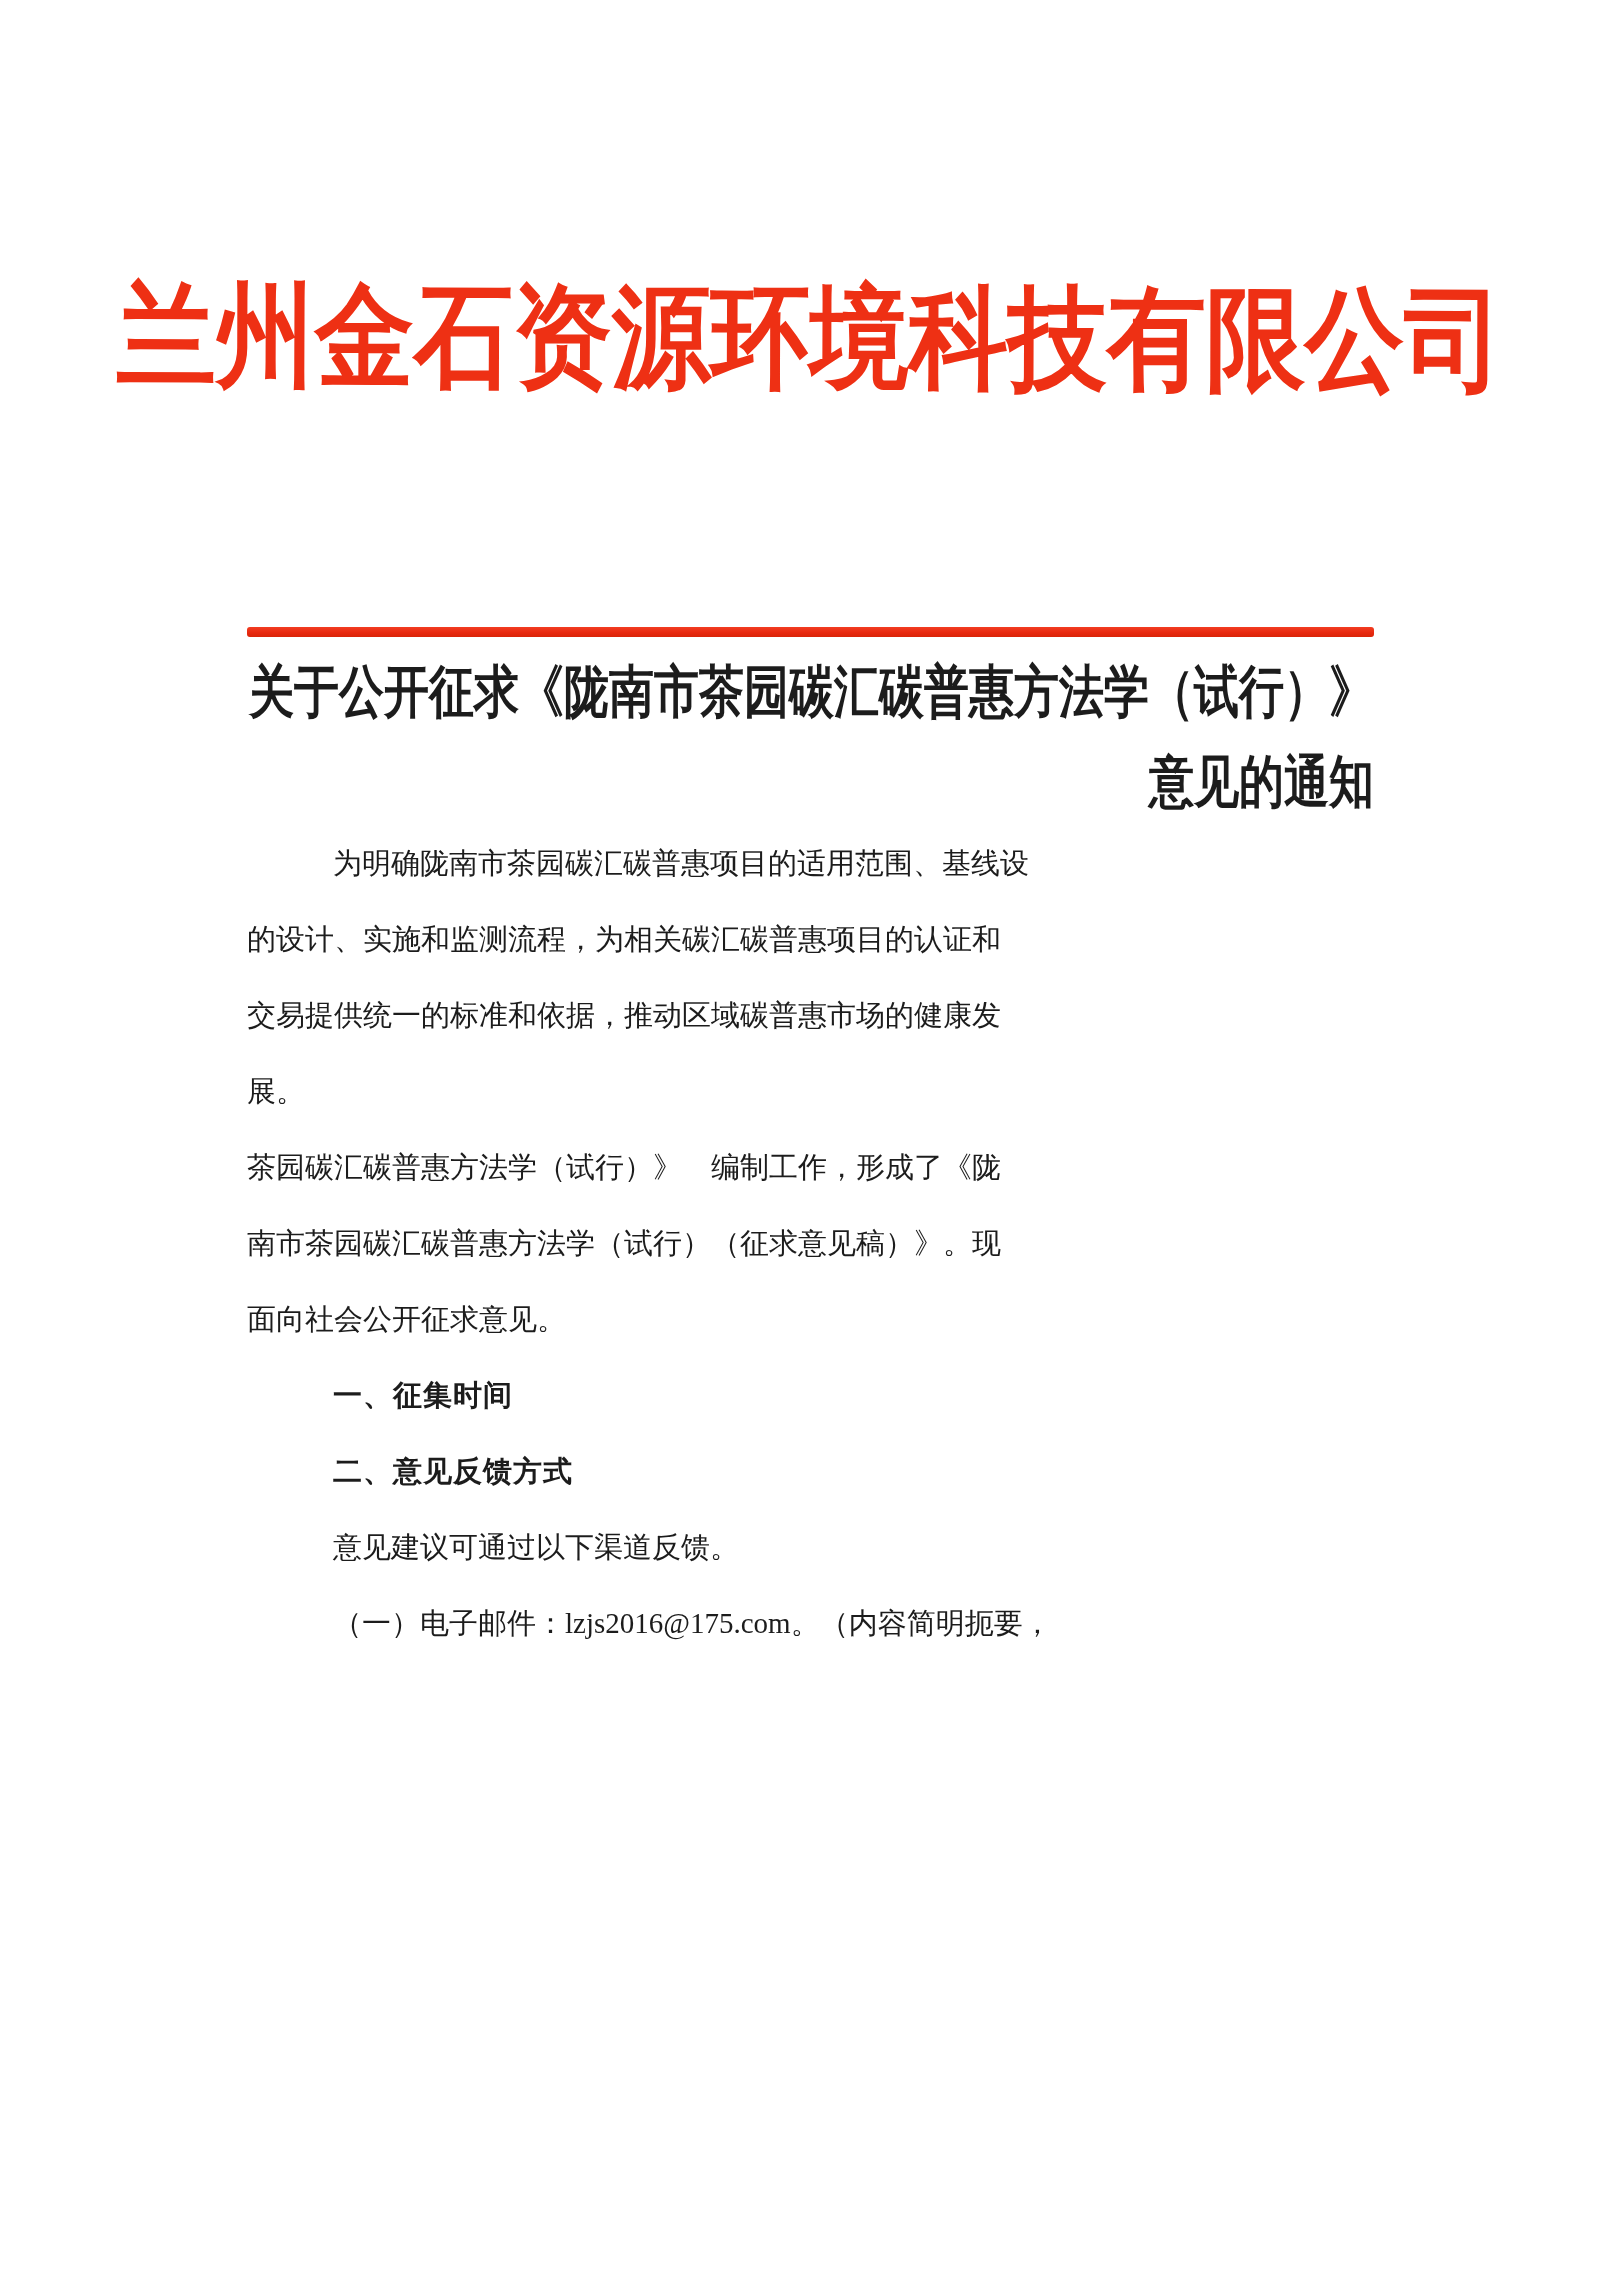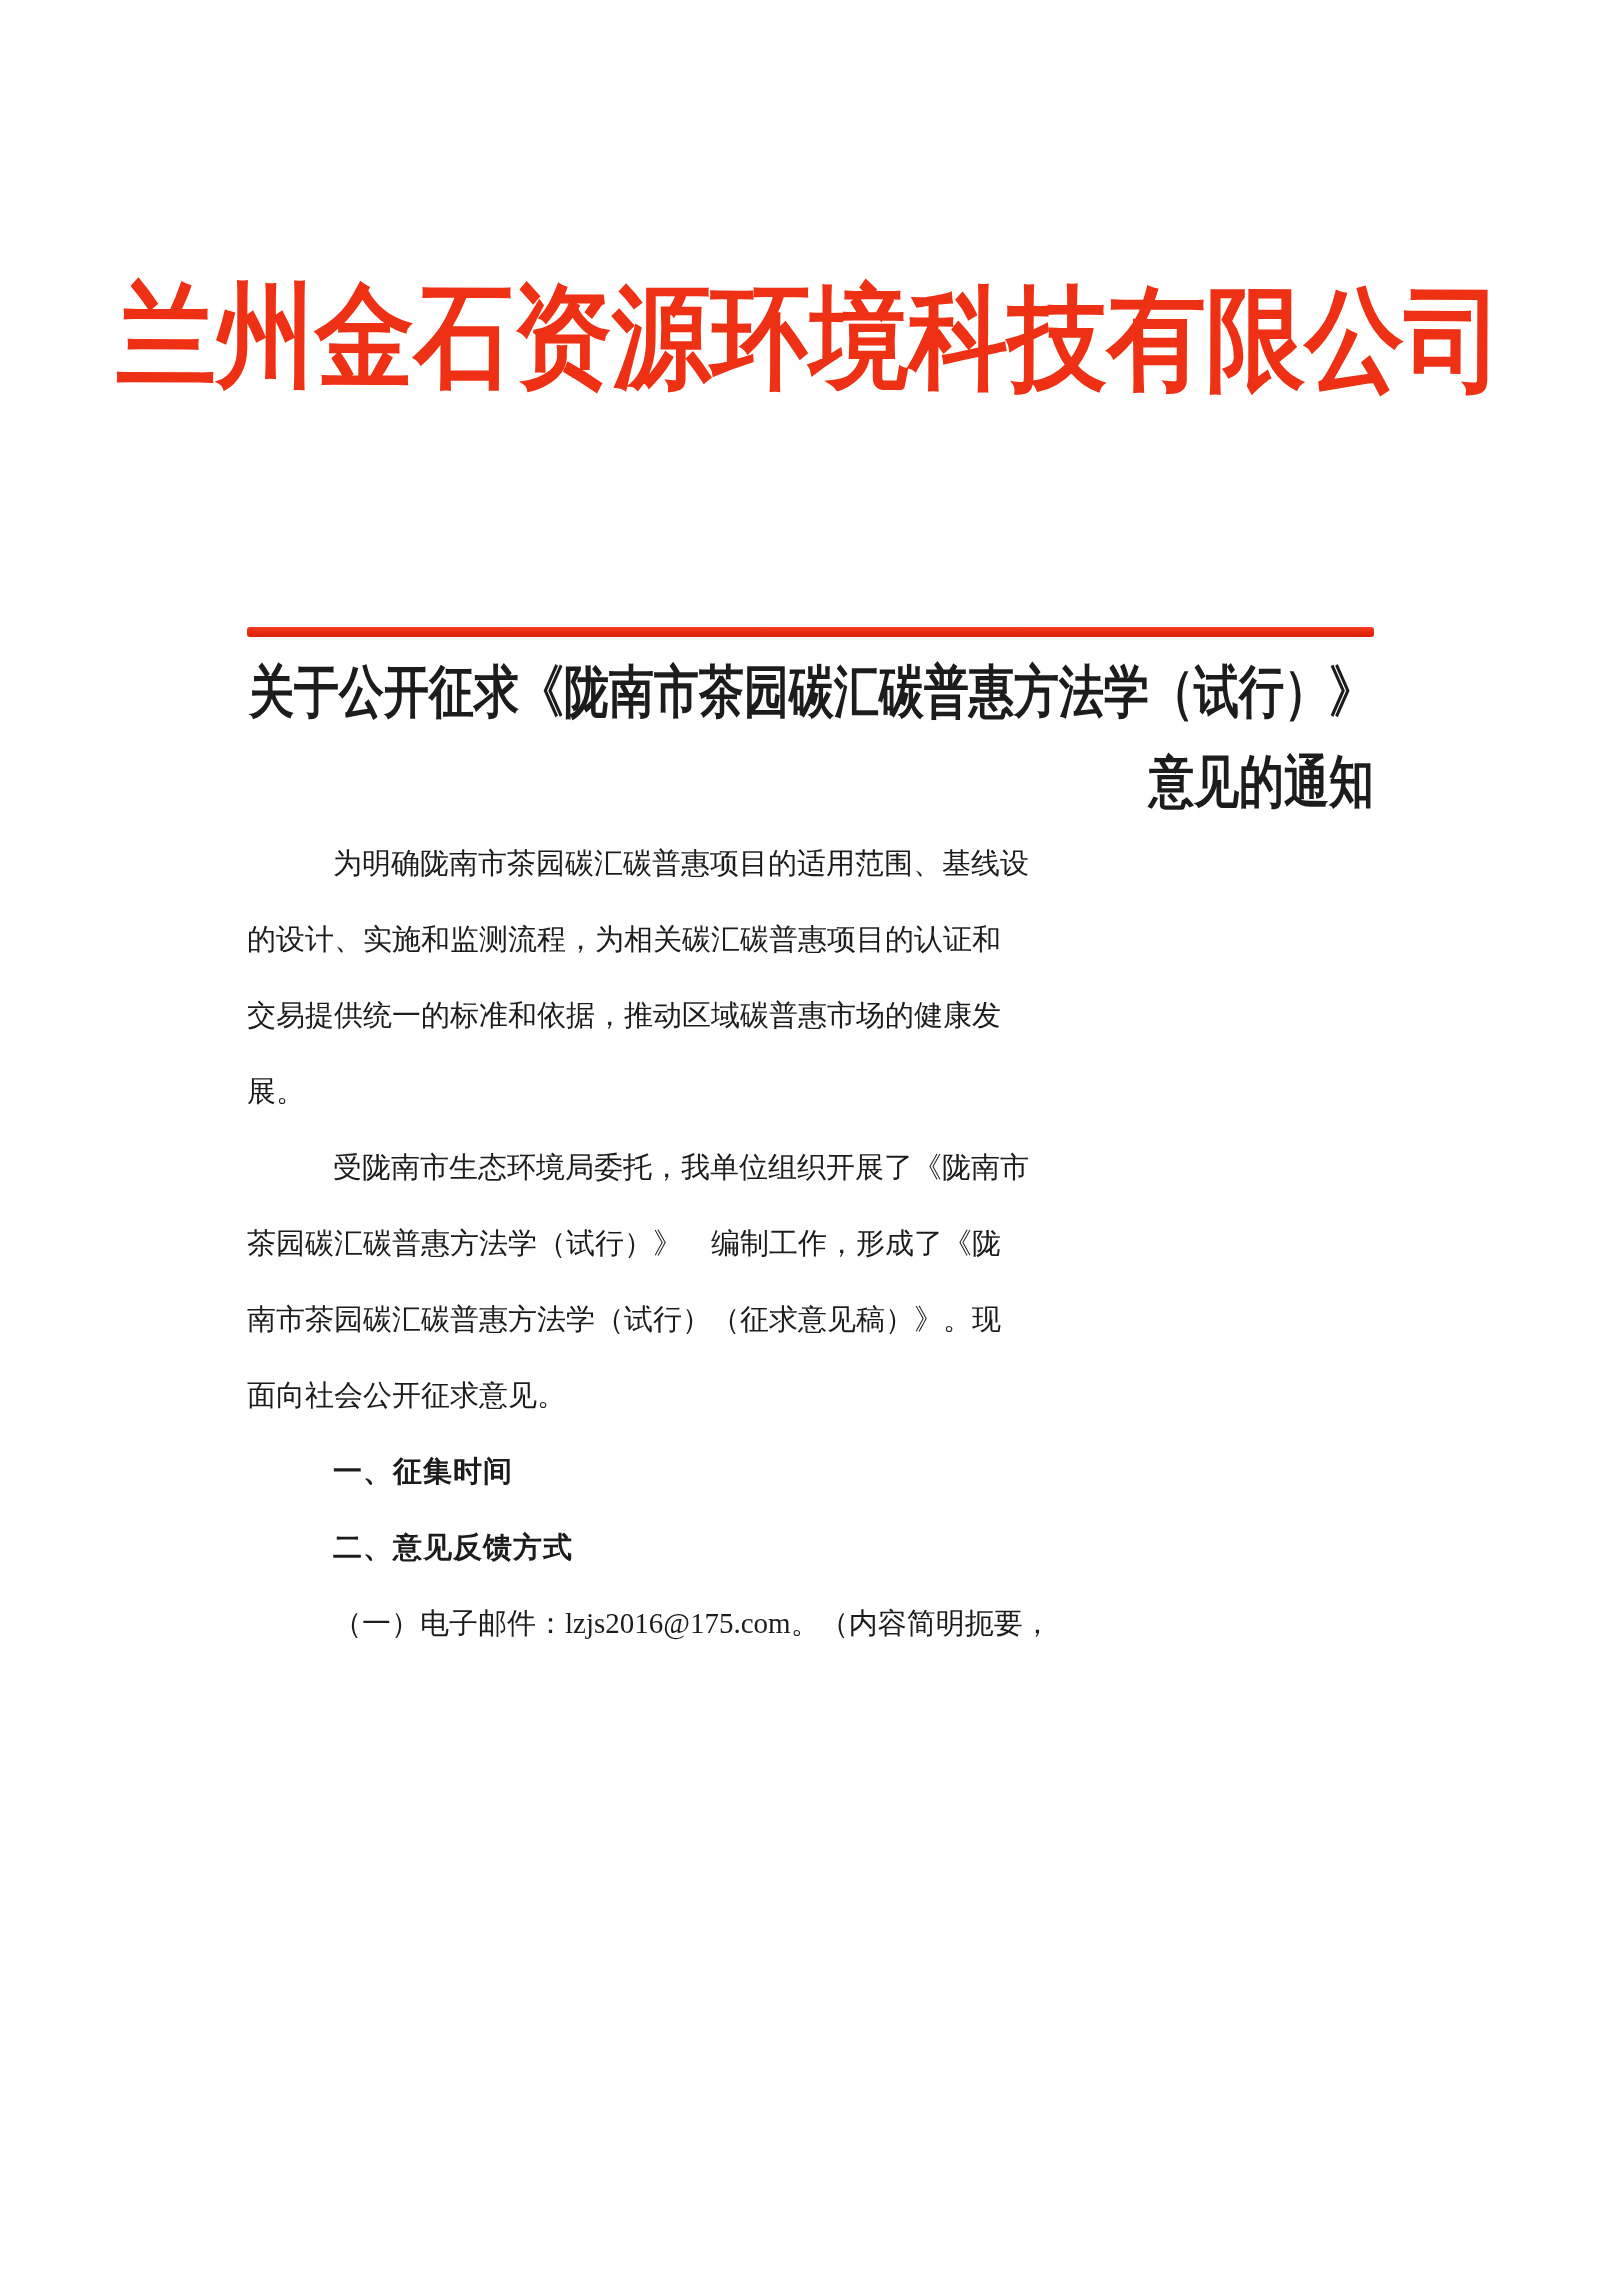--- a/index.html
+++ b/index.html
@@ -93,23 +93,23 @@
   <div class="doc-title">
     <div class="t-line">关于公开征求《陇南市茶园碳汇碳普惠方法学（试行）》</div>
     <div class="t-line">意见的通知</div>
   </div>
 
   <div class="body-text">
     <div class="line indent">为明确陇南市茶园碳汇碳普惠项目的适用范围、基线设</div>
     <div class="line">的设计、实施和监测流程，为相关碳汇碳普惠项目的认证和</div>
     <div class="line">交易提供统一的标准和依据，推动区域碳普惠市场的健康发</div>
     <div class="line">展。</div>
-    <div class="line indent">受陇南市生态环境局委托，我单位组织开展了《陇南市</div>
     <div class="line">茶园碳汇碳普惠方法学（试行）》　编制工作，形成了《陇</div>
     <div class="line">南市茶园碳汇碳普惠方法学（试行）（征求意见稿）》。现</div>
     <div class="line">面向社会公开征求意见。</div>
     <div class="line indent heading">一、征集时间</div>
     <div class="line indent heading">二、意见反馈方式</div>
+    <div class="line indent">意见建议可通过以下渠道反馈。</div>
     <div class="line indent">（一）电子邮件：lzjs2016@175.com。（内容简明扼要，</div>
   </div>
 
 </div>
 
 
 </body></html>

